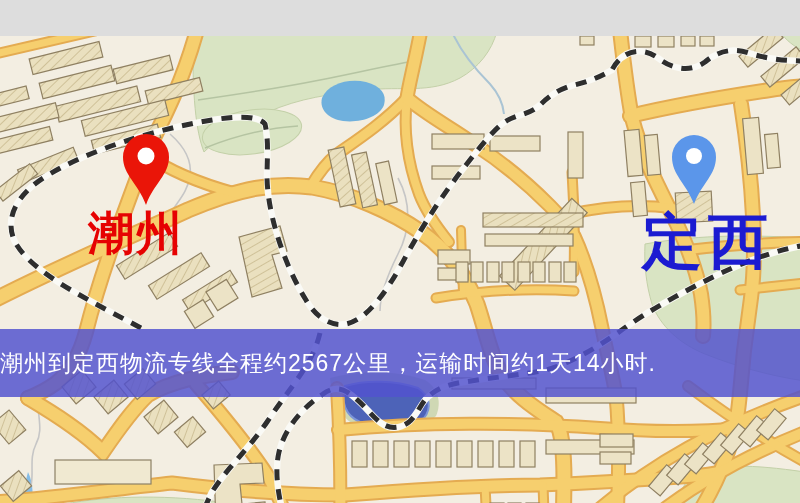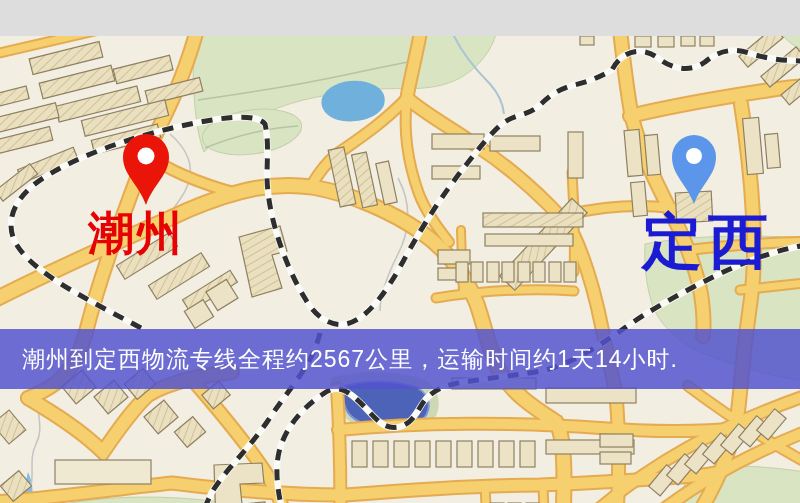--- a/index.html
+++ b/index.html
@@ -3,23 +3,23 @@
 <meta charset="utf-8">
 <style>
   html,body{margin:0;padding:0;background:#ddd;}
   .stage{position:relative;width:800px;height:503px;overflow:hidden;
          font-family:"Liberation Sans", sans-serif;background:#f3eee2;margin-top:36px;}
   .stage svg{position:absolute;left:0;top:0;}
   .city-label{position:absolute;font-weight:bold;line-height:1;
               font-family:"Liberation Serif", serif;white-space:nowrap;}
   .city-label.origin{left:88px;top:175px;font-size:46px;color:#e60202;letter-spacing:2px;}
   .city-label.dest{left:642px;top:176px;font-size:60px;color:#1b1bd1;letter-spacing:6px;}
-  .banner{position:absolute;left:0;top:293px;width:800px;height:60px;
+  .banner{position:absolute;left:0;top:293px;width:800px;height:68px;
           background:rgba(82,82,206,0.84);display:flex;align-items:center;
-          box-sizing:border-box;padding-left:22px;}
+          box-sizing:border-box;}
   .banner span{color:#ffffff;font-size:23px;letter-spacing:1px;white-space:nowrap;}
   .road{fill:none;stroke:#f6cf6e;stroke-linecap:round;}
   .roadc{fill:none;stroke:#e4ab51;stroke-linecap:round;}
   .rail-base{fill:none;stroke:#fafaf6;stroke-width:6.5;stroke-linecap:butt;}
   .rail-dash{fill:none;stroke:#2e2e2e;stroke-width:5;stroke-dasharray:11 9;stroke-linecap:butt;}
   .bld{fill:#ece3c6;stroke:#8f8062;stroke-width:1.2;}
   .bldh{fill:url(#hatch);stroke:#8f8062;stroke-width:1.2;}
   .park{fill:#d9e4c3;stroke:#c3d0a8;stroke-width:1;}
   .thin{fill:none;stroke:#c6c6c6;stroke-width:1.6;}
 </style>

